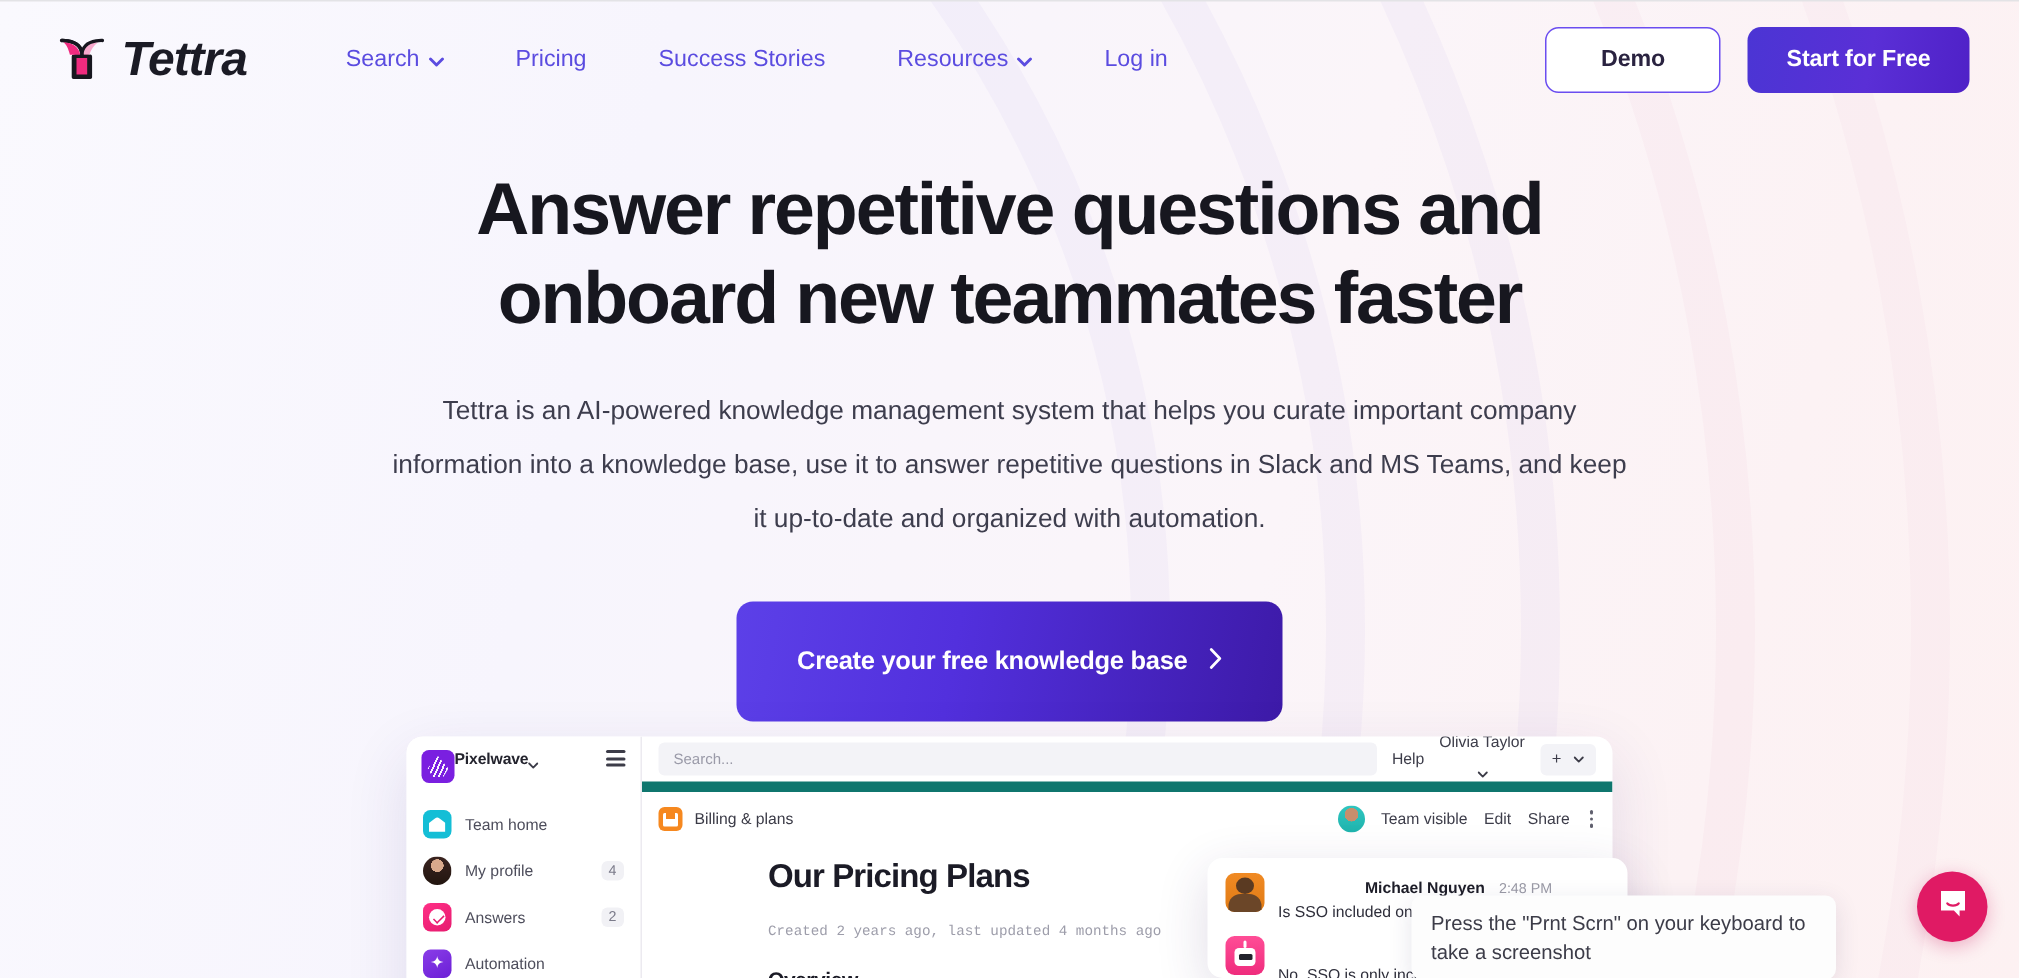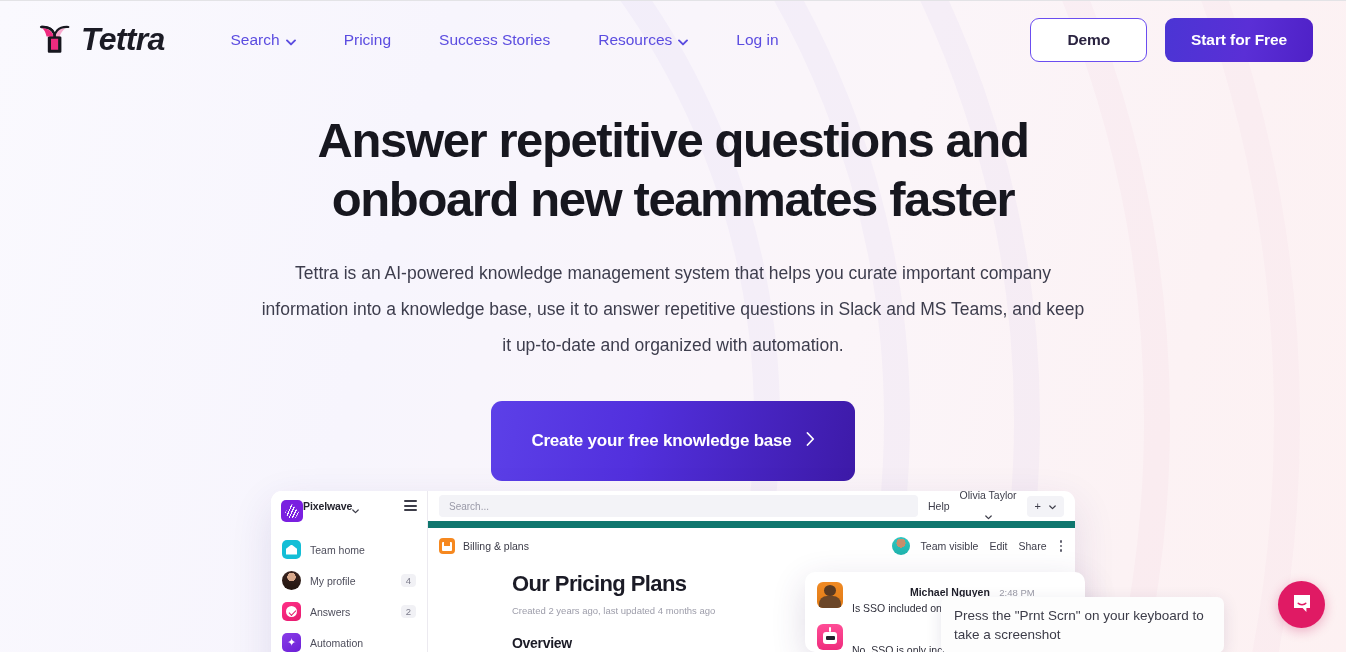--- a/index.html
+++ b/index.html
@@ -233,21 +233,21 @@
     background: radial-gradient(circle at 50% 34%, #c78e6c 0 30%, transparent 31%),
                 linear-gradient(#2fc6c0,#1fb3ad);
     flex: none;
   }
   .doc-act { font-size: 10.5px; color: #3d3d4a; cursor: pointer; }
   .kebab { display: flex; flex-direction: column; gap: 2px; cursor: pointer; padding: 2px; }
   .kebab i { width: 2.5px; height: 2.5px; border-radius: 50%; background: #60606e; display: block; }
 
   .doc-body { padding: 16px 0 0 84px; }
   .doc-h1 { font-size: 22px; font-weight: 700; color: #1b1b26; letter-spacing: -0.6px; }
-  .doc-meta { font-size: 9.5px; color: #9d9daa; margin-top: 8px; }
+  .doc-meta { font-size: 9.5px; color: #9d9daa; margin-top: 18px; font-family: Liberation Mono, monospace; }
   .doc-h2 { font-size: 14px; font-weight: 700; color: #1b1b26; margin-top: 19px; letter-spacing: -0.3px; }
 
   
   .chat-popup {
     position: absolute; left: 805px; top: 572px; width: 280px;
     background: #fff; border-radius: 10px;
     box-shadow: 0 10px 34px rgba(60,40,100,0.16);
     padding: 10px 12px 12px;
     z-index: 25;
     overflow: hidden;

